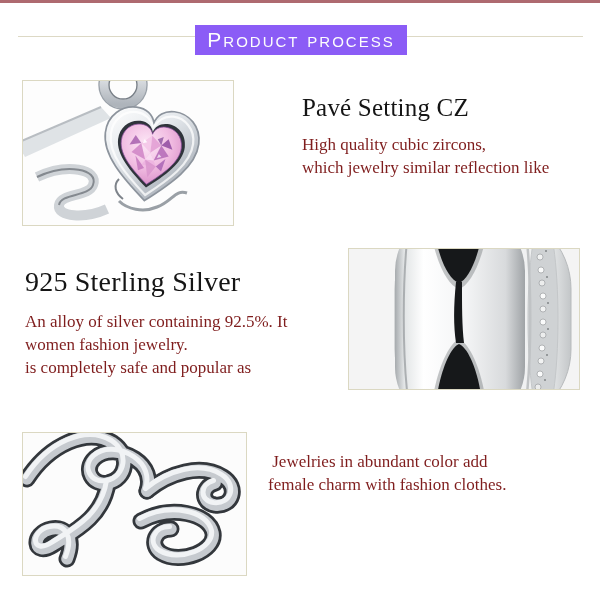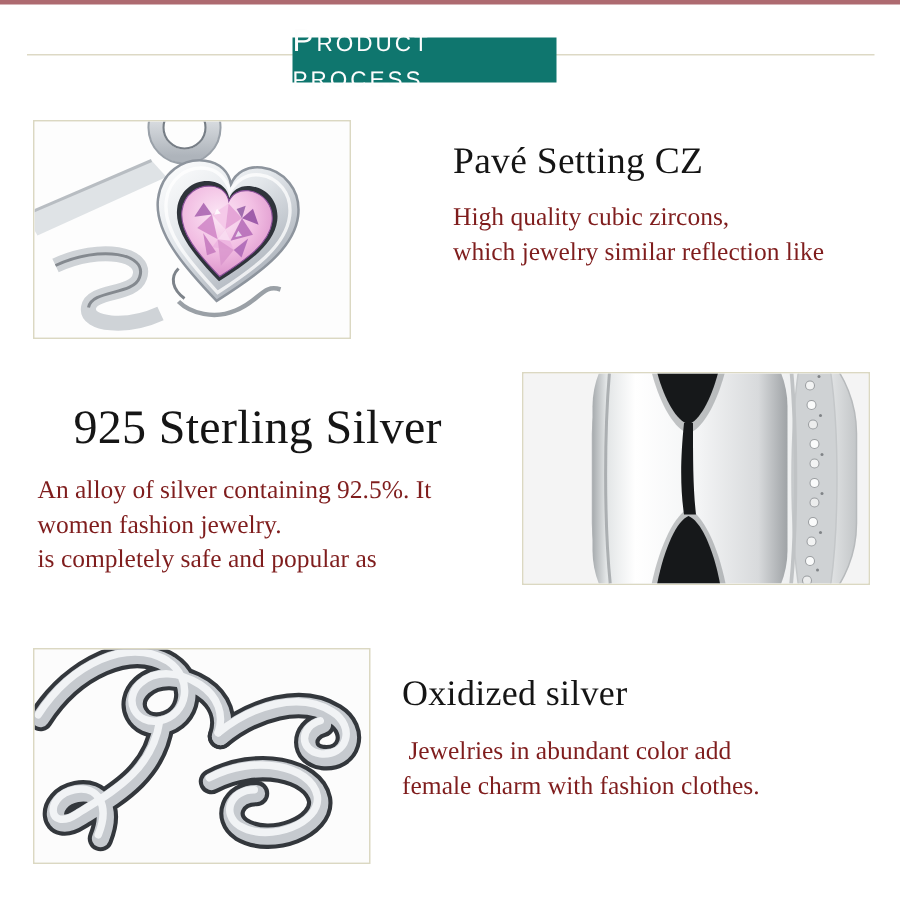--- a/index.html
+++ b/index.html
@@ -3,42 +3,42 @@
 <meta charset="utf-8">
 <style>
   html,body { margin:0; padding:0; background:#ffffff; }
   .canvas {
     position:relative; width:600px; height:600px; background:#ffffff;
     overflow:hidden; font-family:"Liberation Serif", serif;
   }
   .topbar { position:absolute; left:0; top:0; width:600px; height:3px; background:#ae6a70; }
   .hline  { position:absolute; left:18px; top:36px; width:565px; height:1px; background:#ddd9c5; }
   .hbox {
-    position:absolute; left:195px; top:25px; width:176px; height:30px;
-    background:#0f766e; display:flex; align-items:center; justify-content:center;
+    position:absolute; left:195px; top:25px; width:212px; height:30px;
+    background:#8b5cf6; display:flex; align-items:center; justify-content:center;
   }
   .hbox span {
     font-family:"Liberation Sans", sans-serif; font-variant:small-caps;
     font-size:21px; letter-spacing:2px; color:#fdfdfd; font-weight:400;
   }
   .imgbox {
     position:absolute; border:1px solid #dbd8c2; background:#fdfdfd; overflow:hidden;
   }
   #img1 { left:22px;  top:80px;  width:210px; height:144px; }
   #img2 { left:348px; top:248px; width:230px; height:140px; }
   #img3 { left:22px;  top:432px; width:223px; height:142px; }
   .imgbox svg { display:block; }
   .textblock { position:absolute; }
   #txt1 { left:268px; top:94px;  width:330px;margin-left:34px; }
   #txt2 { left:25px;  top:266px; width:330px; }
   #txt3 { left:268px; top:450px; width:330px; }
   .sec-title {
     font-size:25px; color:#151515; margin:0 0 11px 0; font-weight:400; letter-spacing:0.2px;
   }
-  #txt2 .sec-title { font-size:32px; margin-bottom:12px;margin-left:24px; }
+  #txt2 .sec-title { font-size:28px; margin-bottom:12px; }
   #txt3 .sec-title { font-size:24px; margin-bottom:12px; }
   .body-line {
     font-size:17px; line-height:23px; color:#7f1d1d; white-space:pre;
   }
 </style>
 </head>
 <body>
 
 <div class="canvas">
 
@@ -194,18 +194,17 @@
         <g transform="translate(-1.5,-2.5)">
           <path d="M4,46 C26,12 64,-6 90,10 C108,22 104,46 85,50 C69,53 60,36 72,25 C82,16 98,17 112,26 C124,34 128,46 124,58" stroke="#f1f3f5" stroke-width="5"></path>
           <path d="M124,58 C146,40 178,30 200,44 C216,54 210,74 192,72 C178,70 178,54 192,50" stroke="#f1f3f5" stroke-width="5"></path>
           <path d="M85,50 C80,84 52,98 30,112 C10,125 8,100 28,96 C44,93 52,106 44,126" stroke="#f1f3f5" stroke-width="5"></path>
           <path d="M118,88 C148,72 186,80 190,100 C193,118 158,132 138,120 C126,112 132,96 148,96" stroke="#f1f3f5" stroke-width="5"></path>
         </g>
       </g>
     </svg>
   </div>
   <div class="textblock" id="txt3">
-    <h2 class="sec-title">Oxidized silver</h2>
     <div class="body-line"> Jewelries in abundant color add</div>
     <div class="body-line">female charm with fashion clothes.</div>
   </div>
 
 </div>
 
 </body></html>

